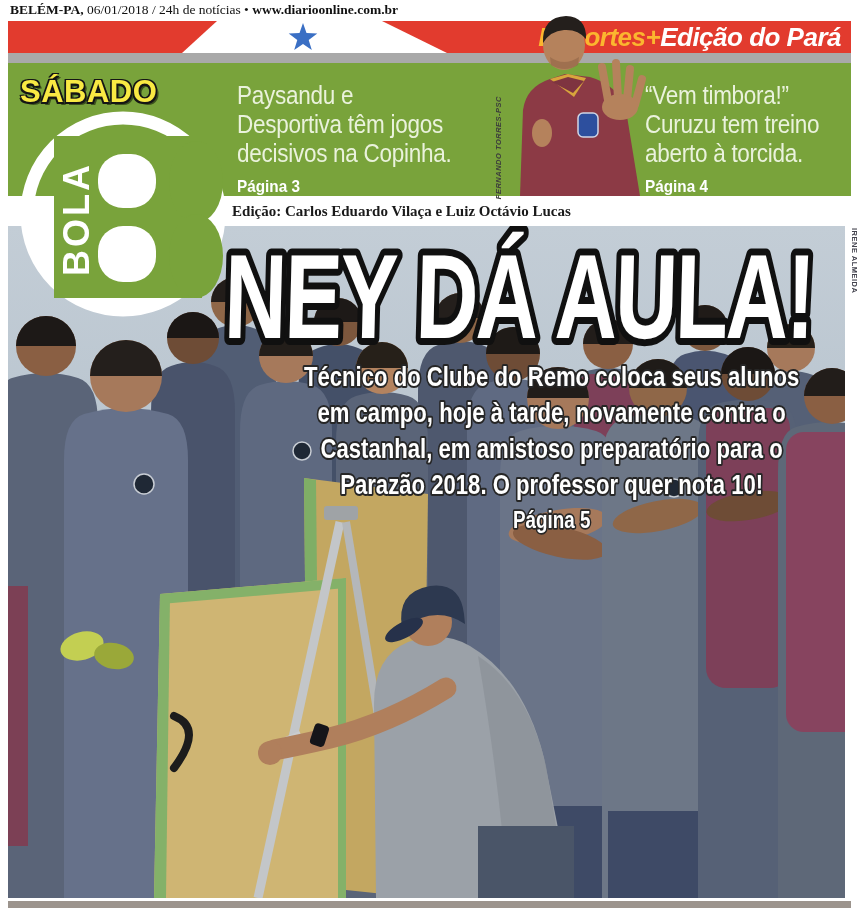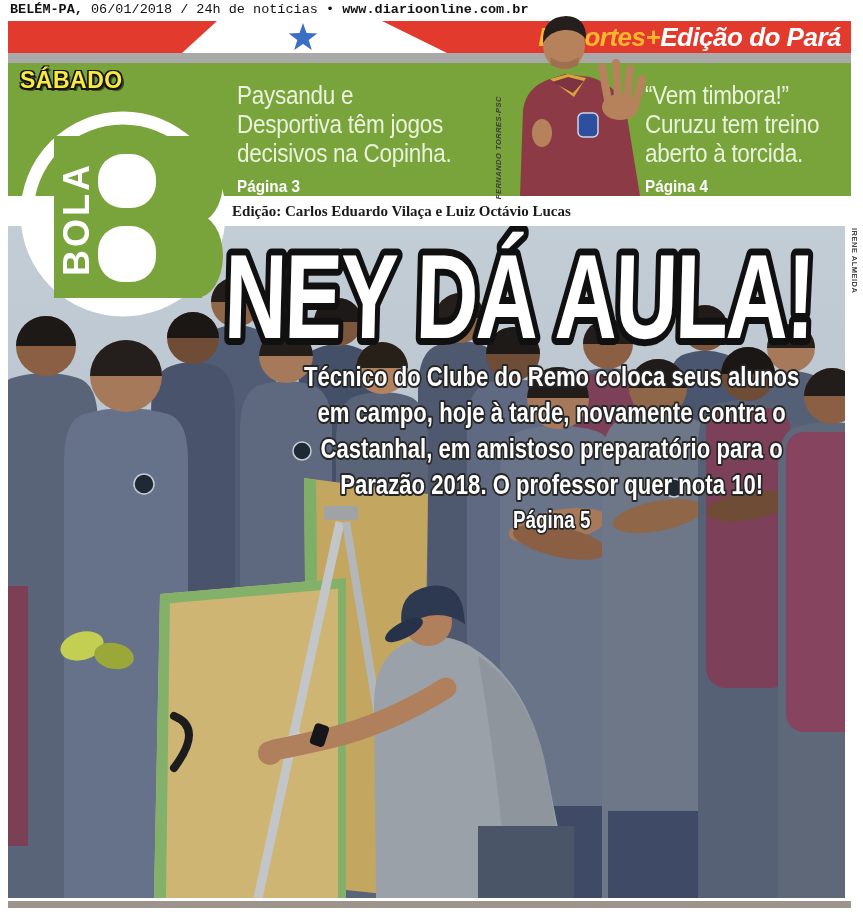--- a/index.html
+++ b/index.html
@@ -1,33 +1,33 @@
 <!DOCTYPE html>
 <html><head>
 <meta charset="utf-8">
 <style>
   html,body{margin:0;padding:0;background:#e8e8e8;}
   .page{position:relative;width:863px;height:922px;background:#fff;overflow:hidden;
         font-family:"Liberation Sans",sans-serif;}
   
-  .dateline{position:absolute;top:2px;left:10px;font-family:Liberation Mono, monospace;
+  .dateline{position:absolute;top:2px;left:10px;font-family:Liberation Serif, serif;
             font-size:13.5px;color:#111;}
   .dateline b{font-weight:700;}
   
   .band-red{position:absolute;left:8px;top:21px;width:843px;height:32px;background:#e23b2e;}
   .band-red svg{position:absolute;left:0;top:0;}
   .masthead-text{position:absolute;right:10px;top:1px;font-size:26px;font-weight:700;
                  font-style:italic;letter-spacing:-0.5px;white-space:nowrap;}
   .masthead-text .sect{color:#fbb62f;}
   .masthead-text .brand{color:#fff;}
   
   .stripe-gray{position:absolute;left:8px;top:53px;width:843px;height:10px;background:#a9a9a9;}
   
   .band-green{position:absolute;left:8px;top:63px;width:843px;height:133px;background:#79a33b;}
-  .saturday{position:absolute;left:12px;top:4px;font-size:23px;font-weight:800;color:#f9e943;
+  .saturday{position:absolute;left:12px;top:11px;font-size:31px;font-weight:800;color:#f9e943;
             letter-spacing:.5px;
             text-shadow:-1.5px -1.5px 0 #151515,1.5px -1.5px 0 #151515,-1.5px 1.5px 0 #151515,
                         1.5px 1.5px 0 #151515,3px 3px 0 rgba(0,0,0,.5);}
   .story{position:absolute;top:18px;color:#eaf2dc;transform:scaleX(.9);transform-origin:left top;}
   .story .ln{font-size:25px;line-height:29px;font-weight:500;letter-spacing:-0.3px;white-space:nowrap;}
   .story .pg{margin-top:9px;font-size:17px;font-weight:800;color:#fff;}
   .story-left{left:229px;}
   .story-right{left:637px;}
   
   .coach-cut{position:absolute;left:490px;top:5px;width:162px;height:191px;z-index:5;}

